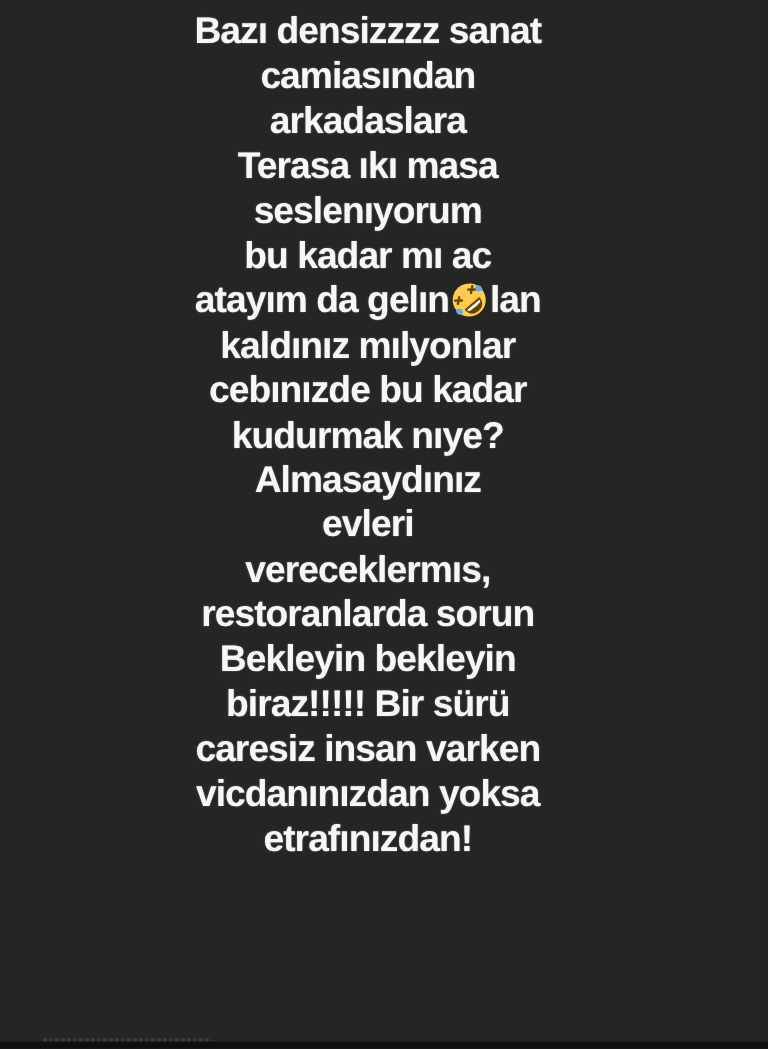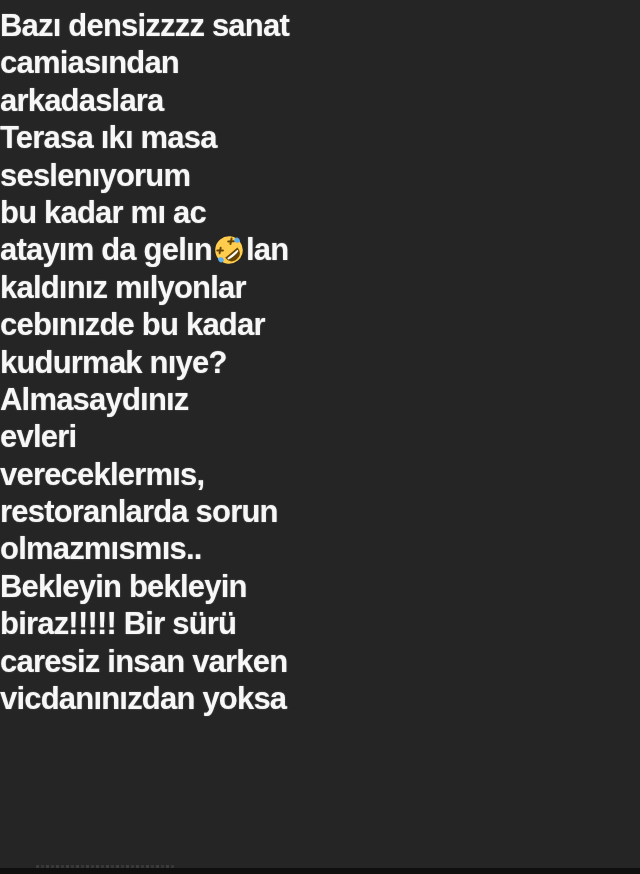--- a/index.html
+++ b/index.html
@@ -9,20 +9,21 @@
     background: #252526;
     overflow: hidden;
     position: relative;
     font-family: "Liberation Sans", sans-serif;
   }
   .story-text-block {
     position: absolute;
     top: 7px;
     left: 0;
     width: 613px;
+    text-align: center;
     color: #f7f7f7;
     font-weight: 700;
     font-size: 31px;
     line-height: 37.4px;
     letter-spacing: -0.8px;
     text-shadow: 0 0 1.5px rgba(245,245,245,0.45);
   }
   .story-line {
     height: 37.4px;
     white-space: nowrap;
@@ -82,21 +83,21 @@
             <path d="M33.5 19 C35.5 16.5 35 13.5 33 12.5 C31 11.5 29 13 29 15.2 C29 17 31 18.5 33.5 19 Z" fill="#5dadec"></path>
           </g>
         </svg></span><span>lan</span></div>
   <div class="story-line">kaldınız mılyonlar</div>
   <div class="story-line">cebınızde bu kadar</div>
   <div class="story-line">kudurmak nıye?</div>
   <div class="story-line">Almasaydınız</div>
   <div class="story-line">evleri</div>
   <div class="story-line">vereceklermıs,</div>
   <div class="story-line">restoranlarda sorun</div>
-  <div class="story-line">olmazmısmıs..</div>
   <div class="story-line">Bekleyin bekleyin</div>
   <div class="story-line">biraz!!!!! Bir sürü</div>
   <div class="story-line">caresiz insan varken</div>
   <div class="story-line">vicdanınızdan yoksa</div>
+  <div class="story-line">etrafınızdan!</div>
 </div>
 
 <div class="cutoff-watermark"></div>
 <div class="bottom-bar"></div>
 
 </body></html>

